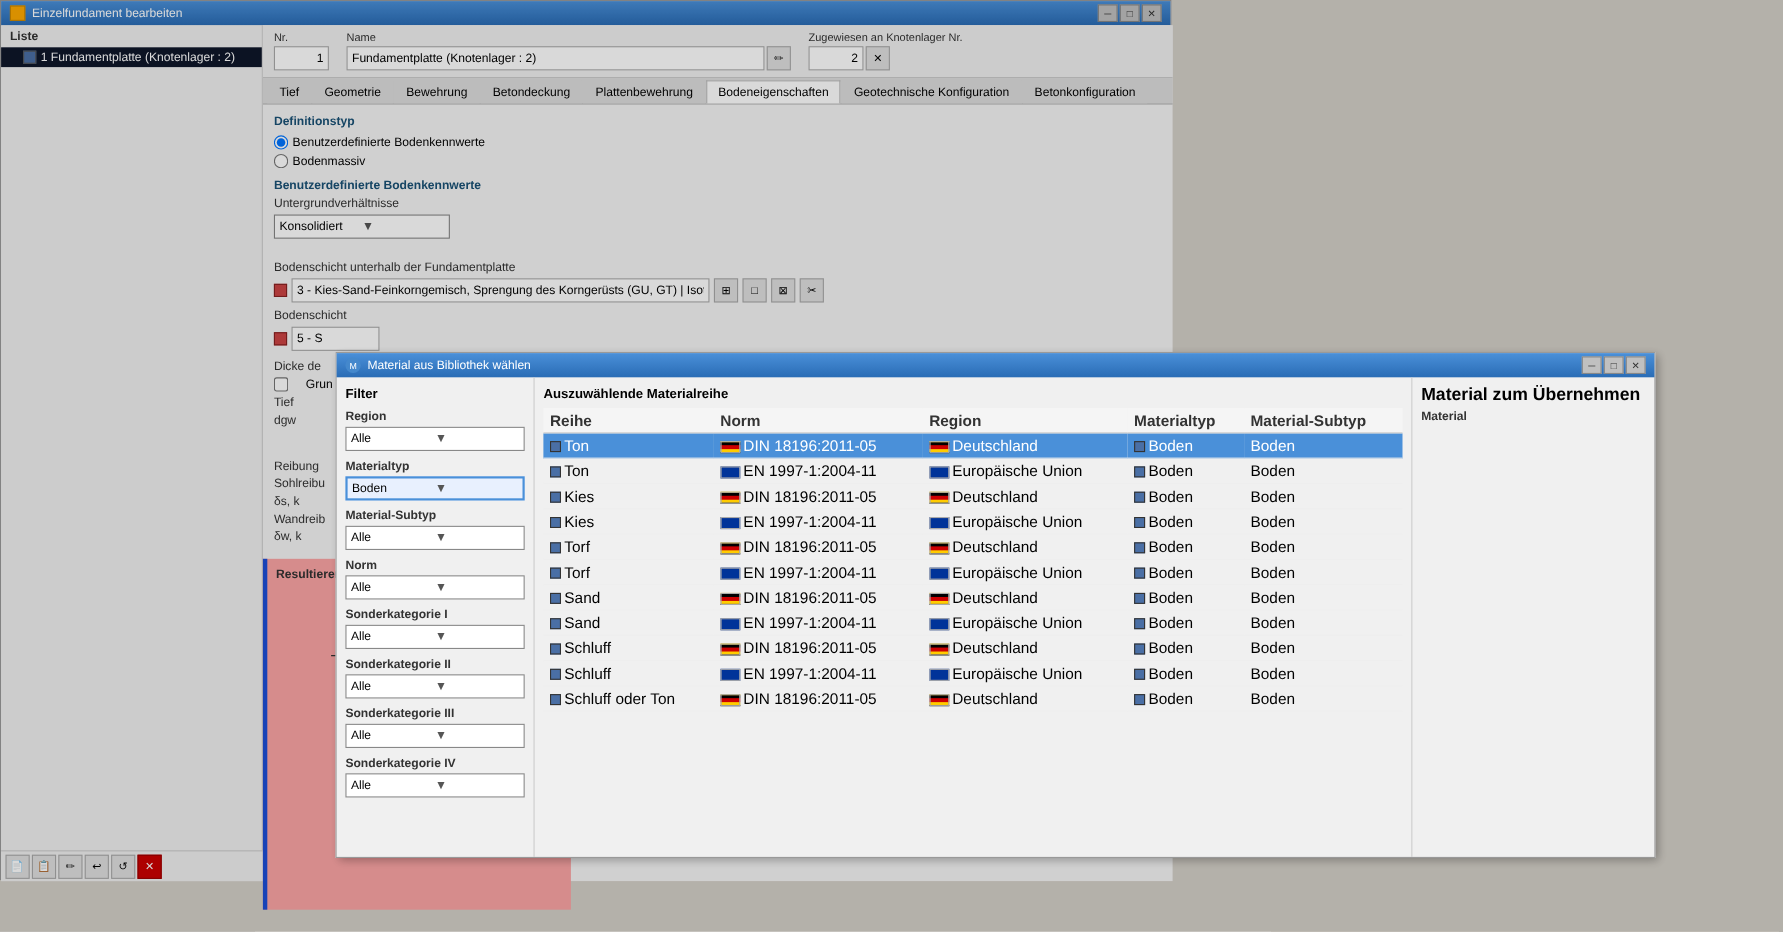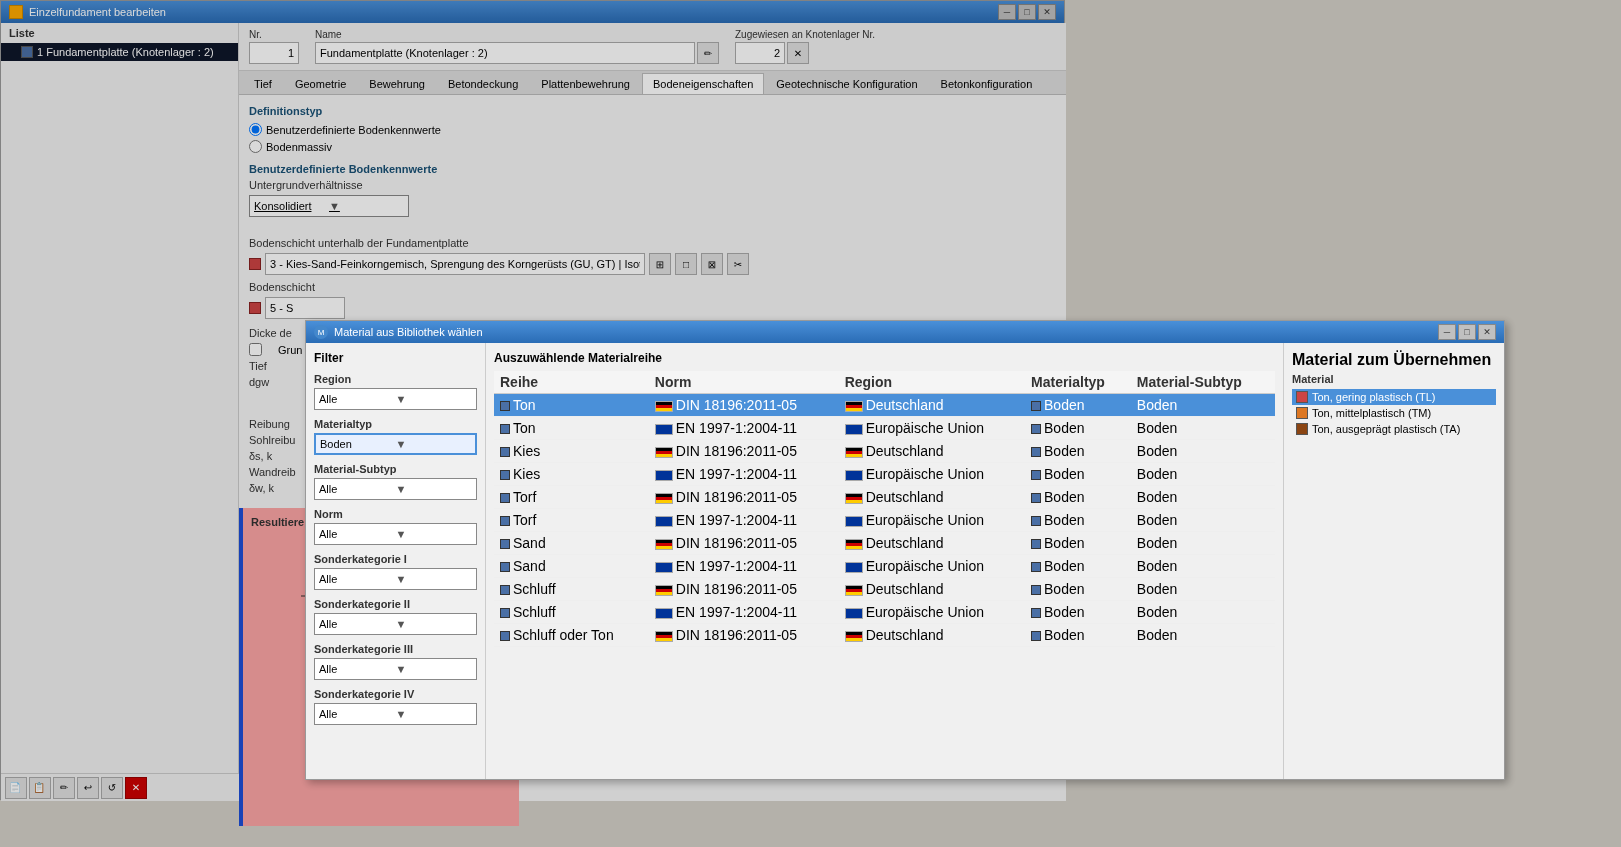--- a/index.html
+++ b/index.html
@@ -205,21 +205,20 @@
       font-size: 11px;
       color: #1a5276;
       margin: 6px 0 4px 0;
     }
 
     .form-row {
       display: flex;
       align-items: center;
       gap: 8px;
       margin-bottom: 20px;
-      text-decoration: underline;
     }
 
     .bodenschicht-row {
       display: flex;
       align-items: center;
       gap: 4px;
       margin-bottom: 4px;
     }
     .bodenschicht-color {
       width: 12px; height: 12px;
@@ -836,29 +835,15 @@
       <td><span class="mat-icon"></span>Boden</td>
       <td>Boden</td>
     </tr>
           </tbody>
       </table>
     </div>
 
     <div class="uebernehmen-panel">
       <div class="uebernehmen-title">Material zum Übernehmen</div>
       <div class="uebernehmen-sub">Material</div>
-      <div id="uebernehmen-items">
-          <div class="mat-item selected-mat">
-            <span class="mat-color-box mat-color-red"></span>
-            <span>Ton, gering plastisch (TL)</span>
-          </div>
-          <div class="mat-item">
-            <span class="mat-color-box mat-color-orange"></span>
-            <span>Ton, mittelplastisch (TM)</span>
-          </div>
-          <div class="mat-item">
-            <span class="mat-color-box mat-color-brown"></span>
-            <span>Ton, ausgeprägt plastisch (TA)</span>
-          </div>
-        </div>
     </div>
   </div>
 </div>
 
 </body></html>

